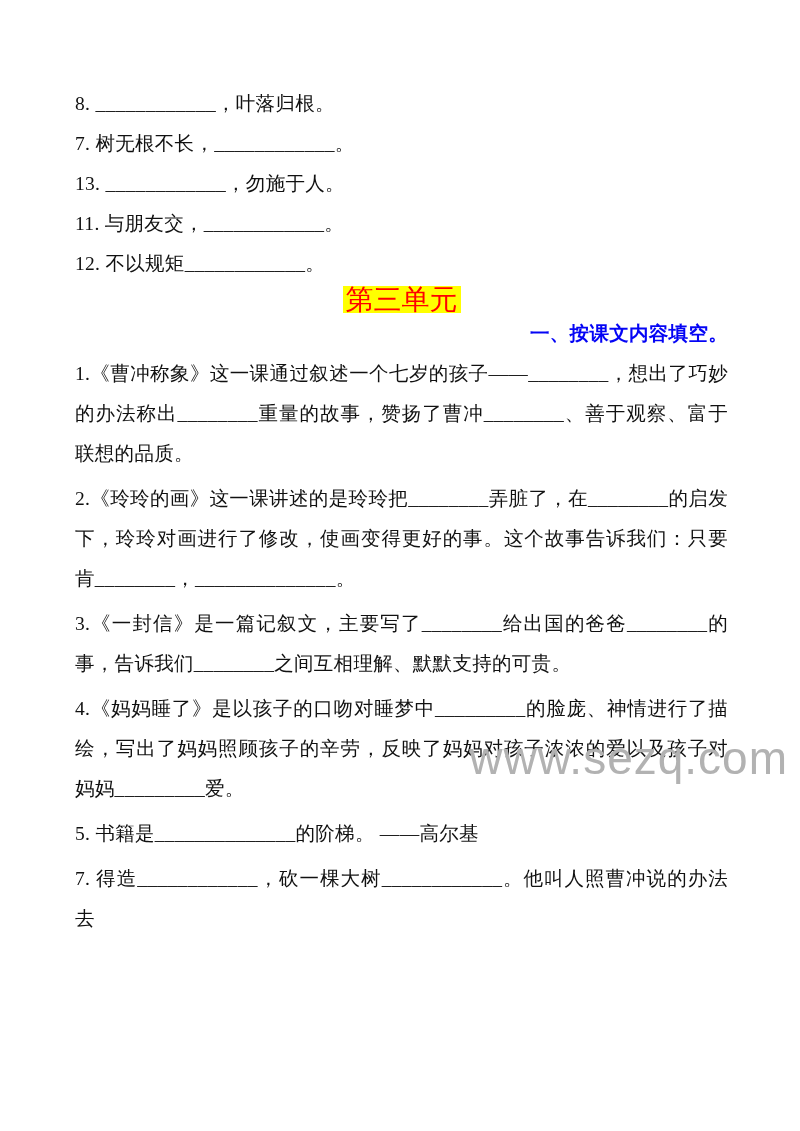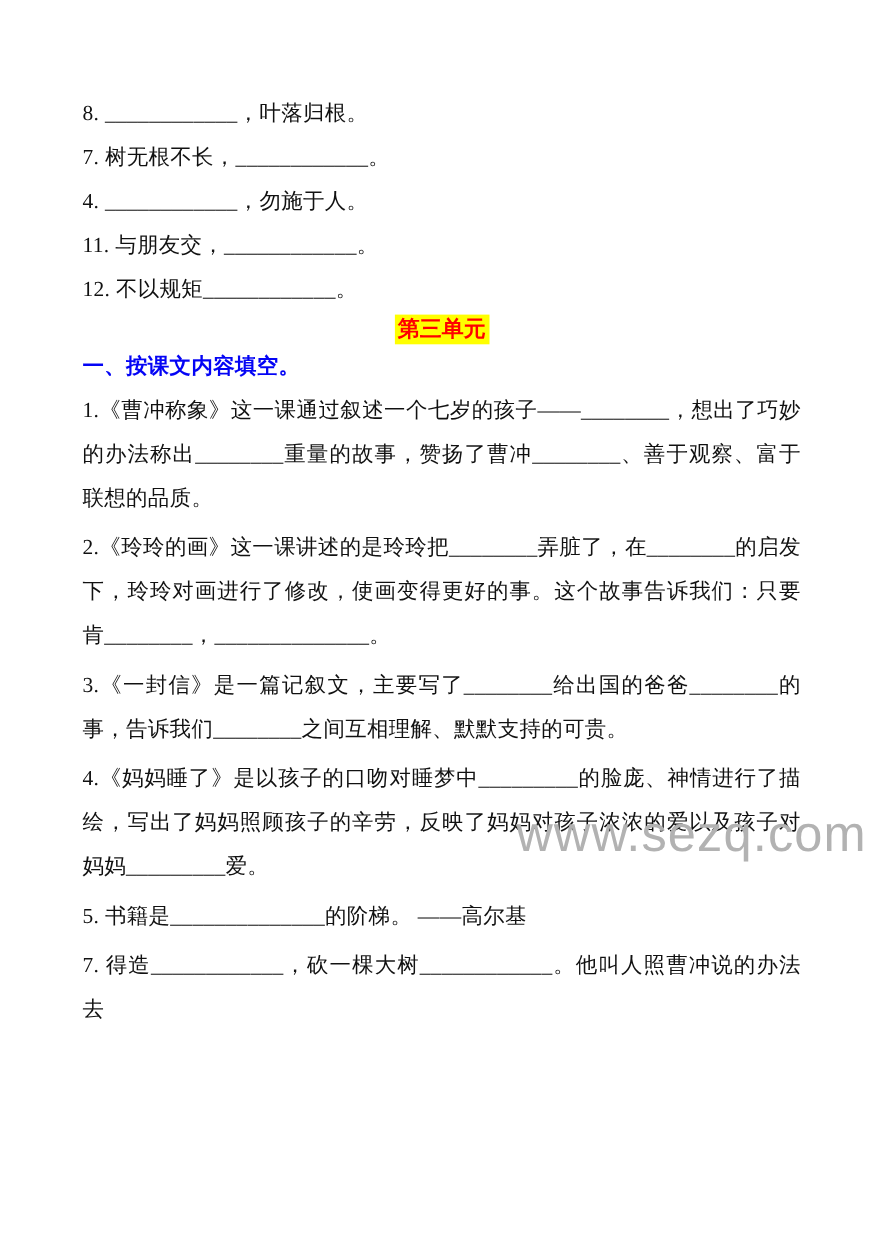--- a/index.html
+++ b/index.html
@@ -27,30 +27,30 @@
   }
   .proverbs p { text-align: left; }
   .unit-header-row {
     text-align: center;
     margin-top: 2px;
     line-height: 28px;
     height: 28px;
   }
   .unit-header {
     display: inline-block;
-    font-weight: bold;
-    font-size: 20px;
+    font-weight: normal;
+    font-size: 28px;
     line-height: 27px;
     padding: 0 3px;
   }
   .section-header {
     font-weight: bold;
     font-size: 19.5px;
     line-height: 40px;
-    text-align: left;
+    text-align: right;
   }
   .questions p { margin-bottom: 5px; }
   .watermark {
     position: absolute;
     right: 12px; bottom: 20px;
     font-family: "Liberation Sans", sans-serif;
     font-size: 46px;
     font-weight: normal;
     letter-spacing: 1px;
     white-space: nowrap;
@@ -60,21 +60,21 @@
 <body style="background-color: rgb(255, 255, 255); color: rgb(17, 17, 17);">
 
 <div class="page">
 
   <div class="proverbs">
 
       <p>8. ____________，叶落归根。</p>
 
       <p>7. 树无根不长，____________。</p>
 
-      <p>4. ____________，勿施于人。</p>
+      <p>13. ____________，勿施于人。</p>
 
       <p>11. 与朋友交，____________。</p>
 
       <p>12. 不以规矩____________。</p>
     </div>
 
   <div class="unit-header-row">
     <span class="unit-header" style="color: rgb(255, 0, 0); background-color: rgb(255, 255, 0);">第三单元</span>
   </div>
 

